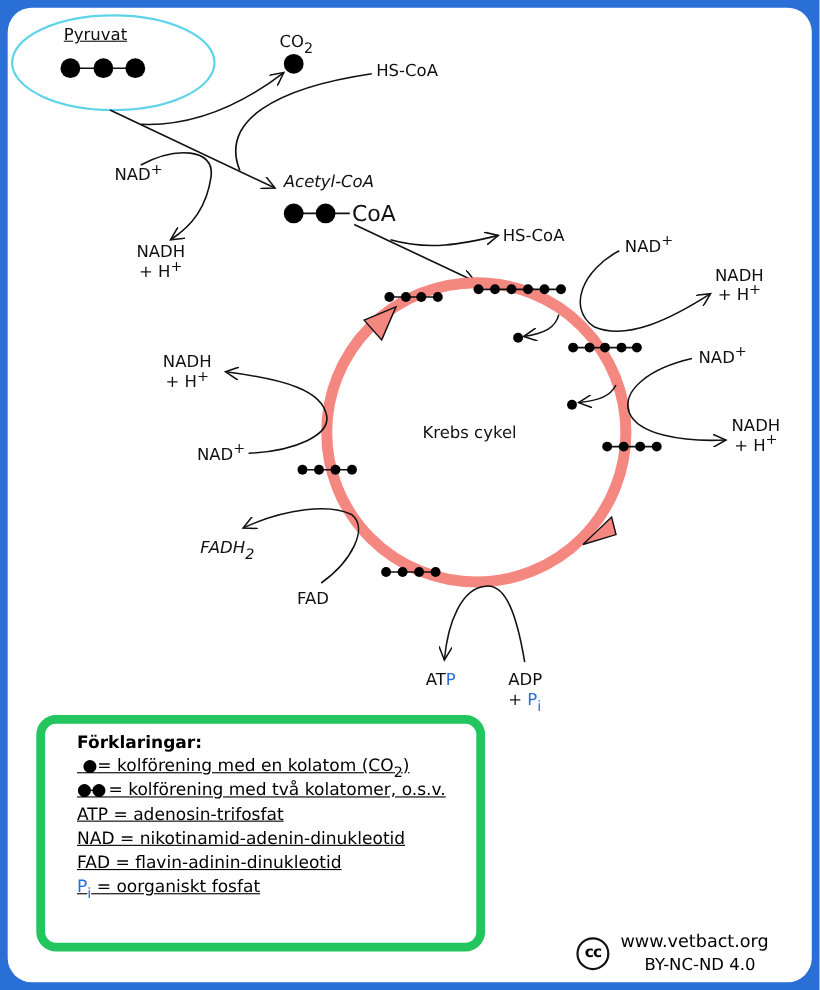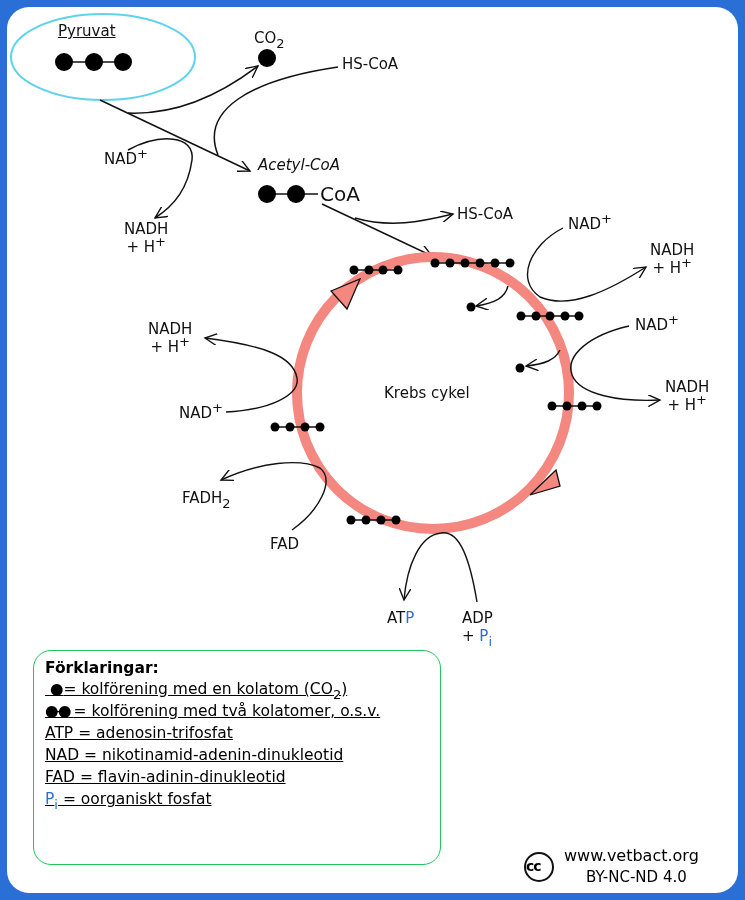--- a/index.html
+++ b/index.html
@@ -4,26 +4,26 @@
 <style>
   html, body { margin:0; padding:0; }
   body { width:745px; height:900px; background:#2a6fd6; position:relative; overflow:hidden; font-family:"DejaVu Sans", sans-serif; }
   .panel { position:absolute; left:7px; top:7px; width:731px; height:886px; background:#fff; border-radius:22px; }
   svg.diagram { position:absolute; left:0; top:0; }
   .lbl { position:absolute; font-size:15px; color:#111; white-space:nowrap; line-height:1.2; }
   .lbl sup { font-size:13px; vertical-align:6px; line-height:0; }
   .lbl sub { font-size:13px; vertical-align:-5px; line-height:0; }
   .center { text-align:center; }
   .blue { color:#2a6fd6; }
-  .legend { position:absolute; left:33px; top:650px; width:408px; height:215px; border:1px solid #22c55e; border-radius:18px; background:#fff; box-sizing:border-box; padding:7px 0 0 11px; }
+  .legend { position:absolute; left:33px; top:650px; width:408px; height:215px; border:8px solid #22c55e; border-radius:18px; background:#fff; box-sizing:border-box; padding:7px 0 0 29px; }
   .legend .title { font-weight:bold; font-size:15.5px; line-height:20px; }
   .legend .row { font-size:15.5px; line-height:22px; white-space:nowrap;text-decoration:underline; }
   .legend .row sub { font-size:13px; vertical-align:-5px; line-height:0; }
   .credit { position:absolute; left:524px; top:846px; }
-  .cc { position:absolute; left:0; top:6px; width:30px; height:30px; border:2.5px solid #111; border-radius:50%; box-sizing:border-box; font-weight:bold; font-size:14px; line-height:25px; letter-spacing:-1px; }
+  .cc { position:absolute; left:0; top:6px; width:30px; height:30px; border:2.5px solid #111; border-radius:50%; box-sizing:border-box; font-weight:bold; font-size:14px; line-height:25px; text-align:center; letter-spacing:-1px; }
   .credit .site { position:absolute; left:40px; top:0; font-size:16px; white-space:nowrap; }
   .credit .lic { position:absolute; left:62px; top:22px; font-size:15px; white-space:nowrap; }
 </style>
 </head>
 <body>
 
 <div class="panel"></div>
 
 <svg class="diagram" width="745" height="900">
   <defs>
@@ -149,21 +149,21 @@
 <div class="lbl" style="left:635px;top:316px;"><span>NAD</span><sup>+</sup></div>
 <div class="lbl center" style="left:665px;top:378px;">
     <div>NADH</div>
     <div><span>+ H</span><sup>+</sup></div>
   </div>
 <div class="lbl center" style="left:148px;top:320px;">
     <div>NADH</div>
     <div><span>+ H</span><sup>+</sup></div>
   </div>
 <div class="lbl" style="left:179px;top:404px;"><span>NAD</span><sup>+</sup></div>
-<div class="lbl" style="left:182px;top:489px;"><span>FADH</span><sub>2</sub></div>
+<div class="lbl" style="left:182px;top:489px;font-style:italic;"><span>FADH</span><sub>2</sub></div>
 <div class="lbl" style="left:270px;top:535px;">FAD</div>
 <div class="lbl" style="left:387px;top:609px;"><span>AT</span><span class="blue">P</span></div>
 <div class="lbl" style="left:462px;top:609px;">
     <div>ADP</div>
     <div><span>+ </span><span class="blue">P</span><sub class="blue">i</sub></div>
   </div>
 
 <div class="legend">
   <div class="title">Förklaringar:</div>
   <div class="row">&nbsp;<span>●</span><span>= kolförening med en kolatom (CO</span><sub>2</sub><span>)</span></div>

